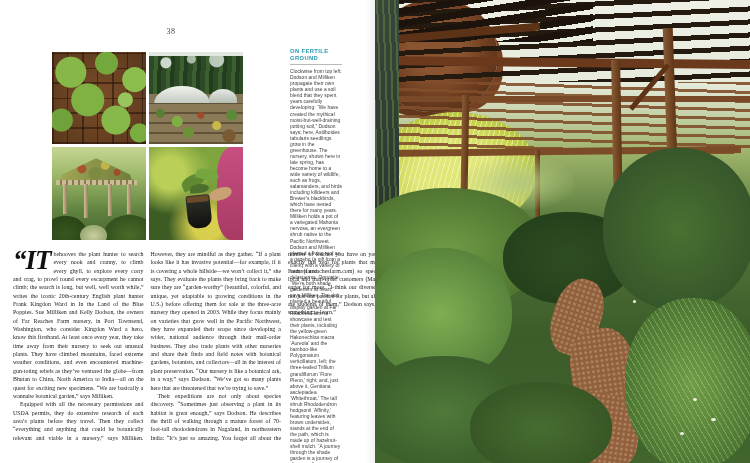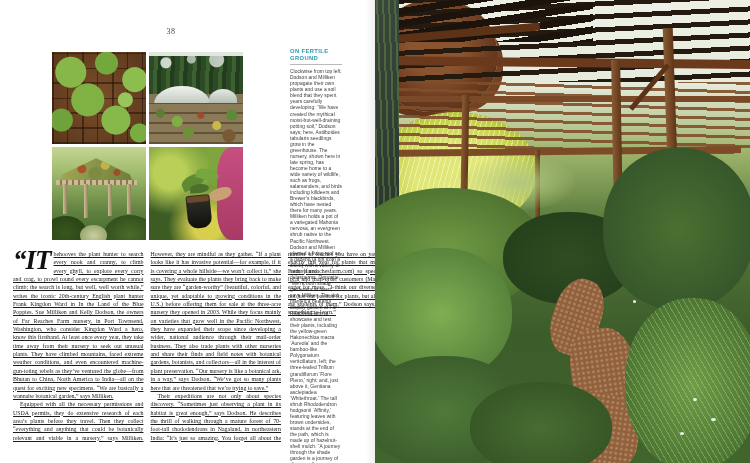--- a/index.html
+++ b/index.html
@@ -85,21 +85,21 @@
   
   .caption-col{position:absolute;left:290px;top:48px;width:52px;
     font-family:"Liberation Sans",sans-serif;color:#3a3a3a;}
   .cap-head{color:#2899ae;font-size:5.8px;line-height:6.6px;font-weight:bold;
     letter-spacing:0.4px;}
   .cap-rule{border:0;border-top:0.5px solid #b9b9b9;margin:3px 0 4px 0;}
   .cap-body{font-size:4.9px;line-height:6.05px;letter-spacing:0.05px;text-align:left;}
   
   .article{position:absolute;left:13px;top:250px;width:268px;height:192px;
     column-count:2;column-gap:7px;column-fill:auto;
-    font-size:5.9px;line-height:8.35px;text-align:justify;color:#1d1d1d;text-decoration:underline;}
+    font-size:5.9px;line-height:8.35px;text-align:justify;color:#1d1d1d;}
   .article p{margin:0;}
   .article p.indent{text-indent:7px;}
   .dropcap{float:left;font-size:27px;line-height:21px;font-weight:bold;font-style:italic;
     padding-right:3px;letter-spacing:-1px;color:#111;}
   
   .right-page{position:absolute;left:375px;top:0;width:375px;height:463px;overflow:hidden;
     background:linear-gradient(180deg,#eef0e6 0%,#e6ebdc 18%,#9db36a 33%,#57793b 48%,#3c5c2a 72%,#42652e 100%);}
   .rp{position:absolute;}
   .rp-slats1{left:0;top:0;width:100%;height:82px;
     background:repeating-linear-gradient(177deg,#241a10 0 5px,rgba(0,0,0,0) 5px 13px);}

